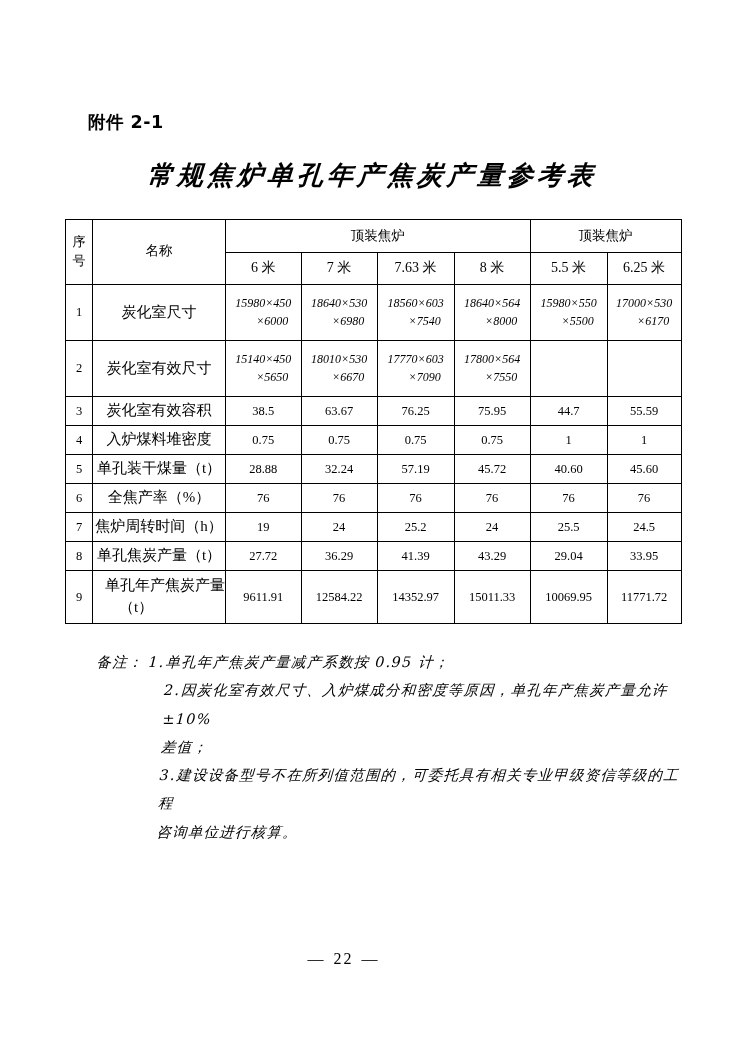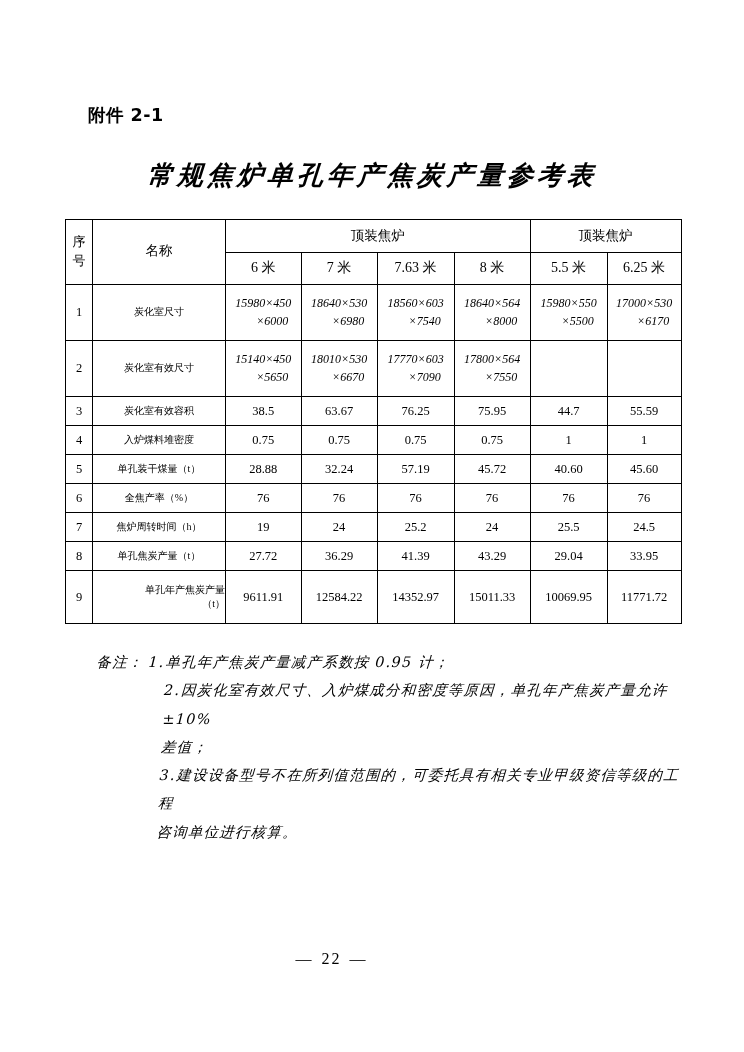--- a/index.html
+++ b/index.html
@@ -20,21 +20,21 @@
     position: absolute;
     left: 0; top: 0;
     width: 744px;
     height: 1052px;
   }
 
   
   .attachment-label {
     position: absolute;
     left: 88px;
-    top: 103px;
+    top: 110px;
     font-family: "DejaVu Sans", "Liberation Sans", sans-serif;
     font-weight: bold;
     font-size: 17.5px;
     letter-spacing: 0.5px;
     white-space: nowrap;
   }
 
   
   .doc-title {
     position: absolute;
@@ -94,26 +94,26 @@
   .h-group { font-size: 13.5px; height: 32px; }
   .h-sub { font-size: 14px; height: 31px; }
 
   .row-tall { height: 56px; }
   .row-std  { height: 29px; }
   .row-last { height: 53px; }
 
   .cell-name {
     text-align: left;
     padding-left: 12px;
-    font-size: 10px;
+    font-size: 15px;
     margin-left: 14px;
   }
   .cell-name.centered {
-    text-align: right;
-    padding-left: 4px;
+    text-align: left;
+    padding-left: 12px;
   }
   .dim { font-size: 12px; }
   .dim .l1, .dim .l2 { display: block; font-style: italic; }
   .dim .l2 { padding-left: 18px; }
   .nm2 .l1, .nm2 .l2 { display: block; }
   .nm2 .l2 { padding-left: 14px; }
 
   
   .notes {
     position: absolute;
@@ -147,21 +147,21 @@
     padding-left: 69px;
   }
   .note-hang {
     display: block;
     padding-left: 69px;
   }
 
   
   .footer {
     position: absolute;
-    left: 4px;
+    left: 16px;
     top: 950px;
     width: 655px;
     text-align: center;
     font-size: 16px;
     letter-spacing: 2px;
   }
   .footer .fnum { padding: 0 8px; }
 </style>
 </head>
 <body>

